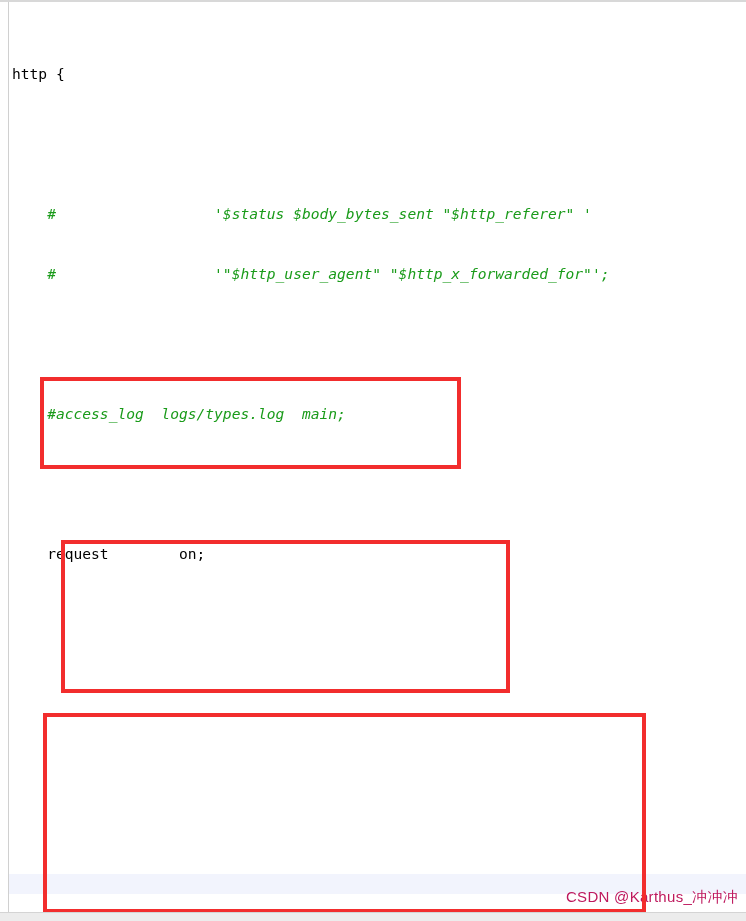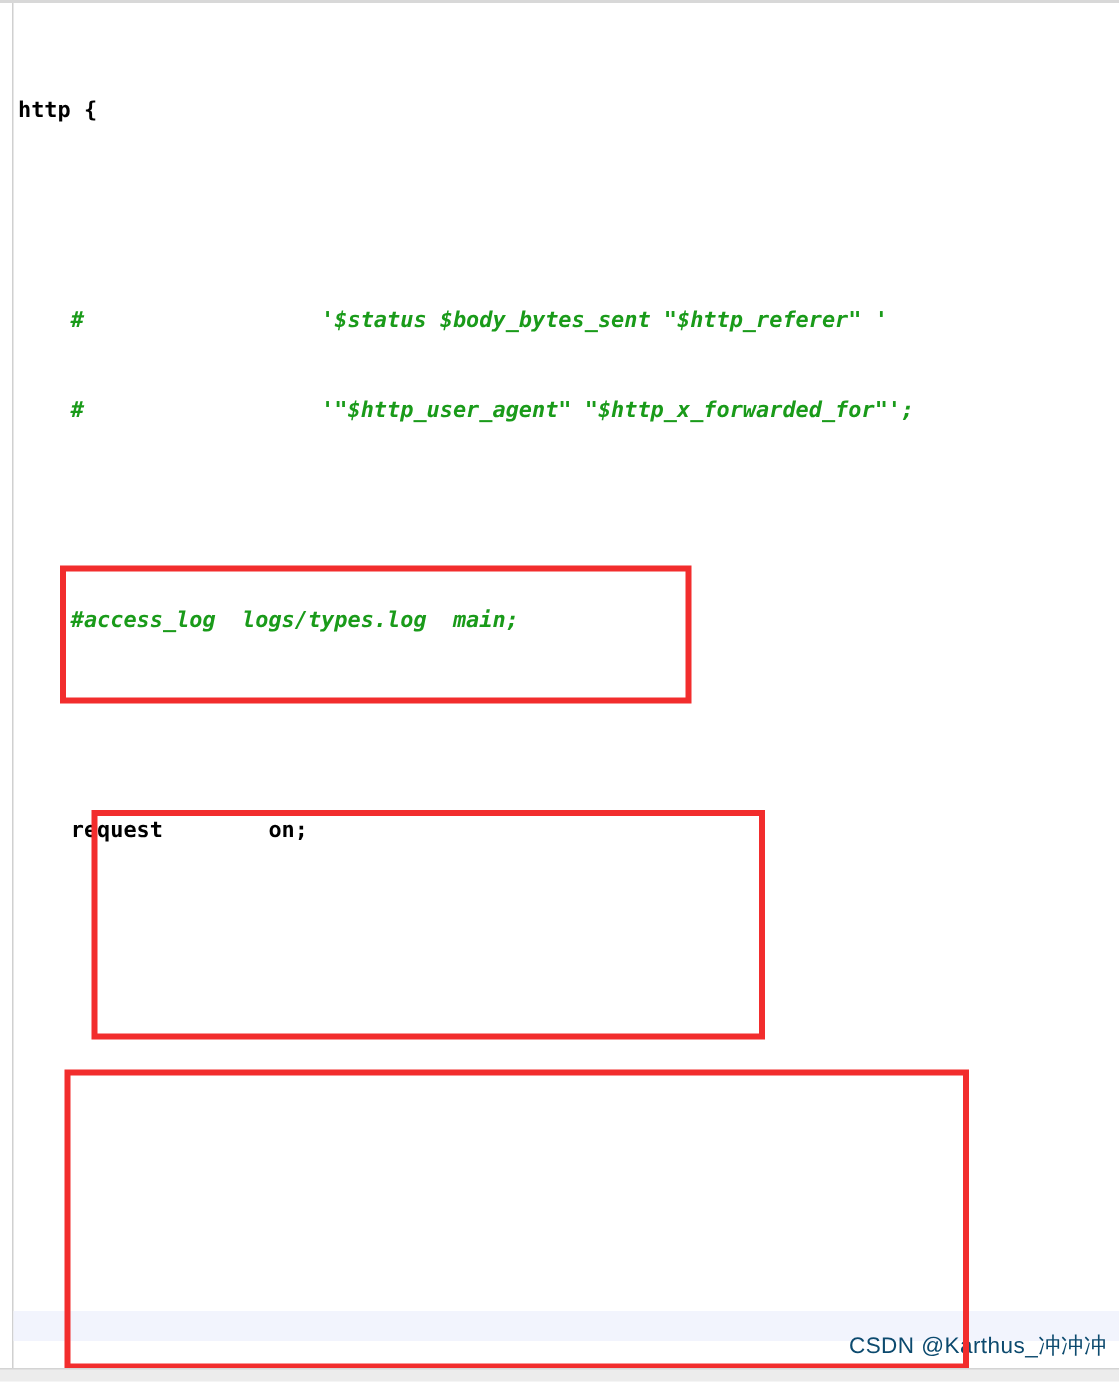--- a/index.html
+++ b/index.html
@@ -43,21 +43,21 @@
   #code {
     position: absolute;
     left: 12px; top: 4px;
     width: 734px;
     font-size: 14.6px;
     line-height: 20px;
     color: #000000;
     white-space: pre;
     letter-spacing: 0px;
   }
-  .ln { height: 20px; white-space: pre; position: relative; font-weight: bold; }
+  .ln { height: 20px; white-space: pre; position: relative; }
   .ln.blank { height: 20px; }
 
   
   .cm   { color: #1a9b1a; font-style: italic; }                        
   .pl   { color: #000000; }
 
   
   .cur-line {
     position: absolute;
     left: 9px;
@@ -80,21 +80,21 @@
   #redbox-location { left: 61px;  top: 540px; width: 449px; height: 153px; }
   #redbox-proxy    { left: 43px;  top: 713px; width: 603px; height: 200px; }
 
   
   #watermark {
     position: absolute;
     right: 8px;
     top: 888px;
     font-family: "Liberation Sans", sans-serif;
     font-size: 15px;
-    color: #0c4a6e;
+    color: #be185d;
     letter-spacing: 0.3px;
     z-index: 4;
     white-space: nowrap;
   }
 </style>
 </head>
 <body>
 
 <div id="editor">
 

